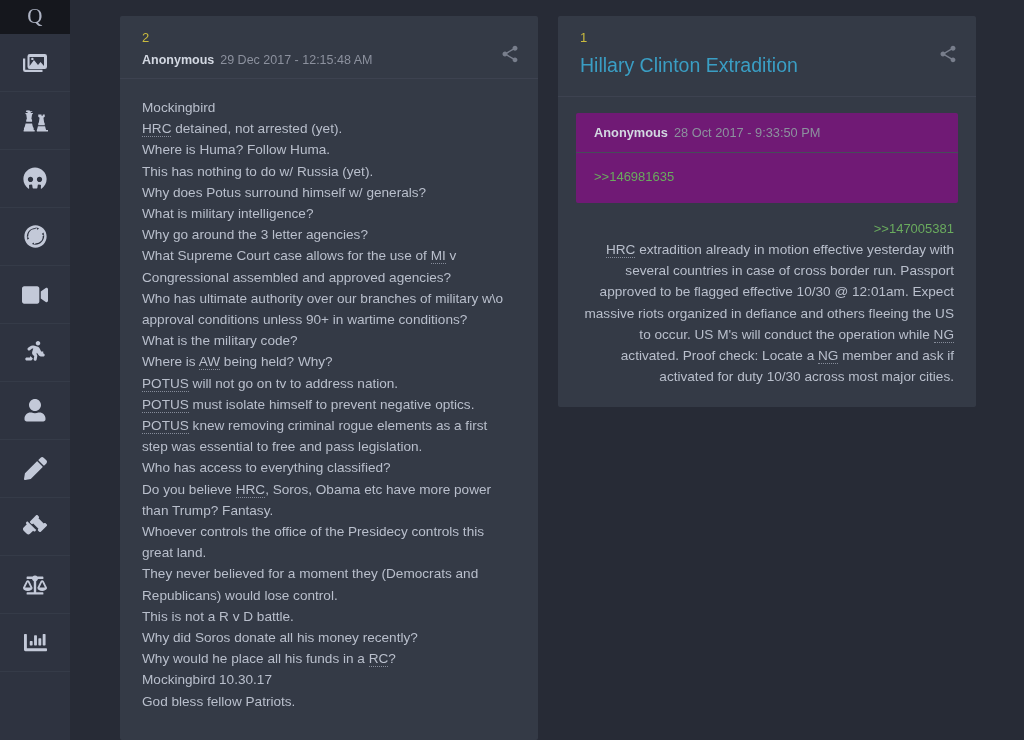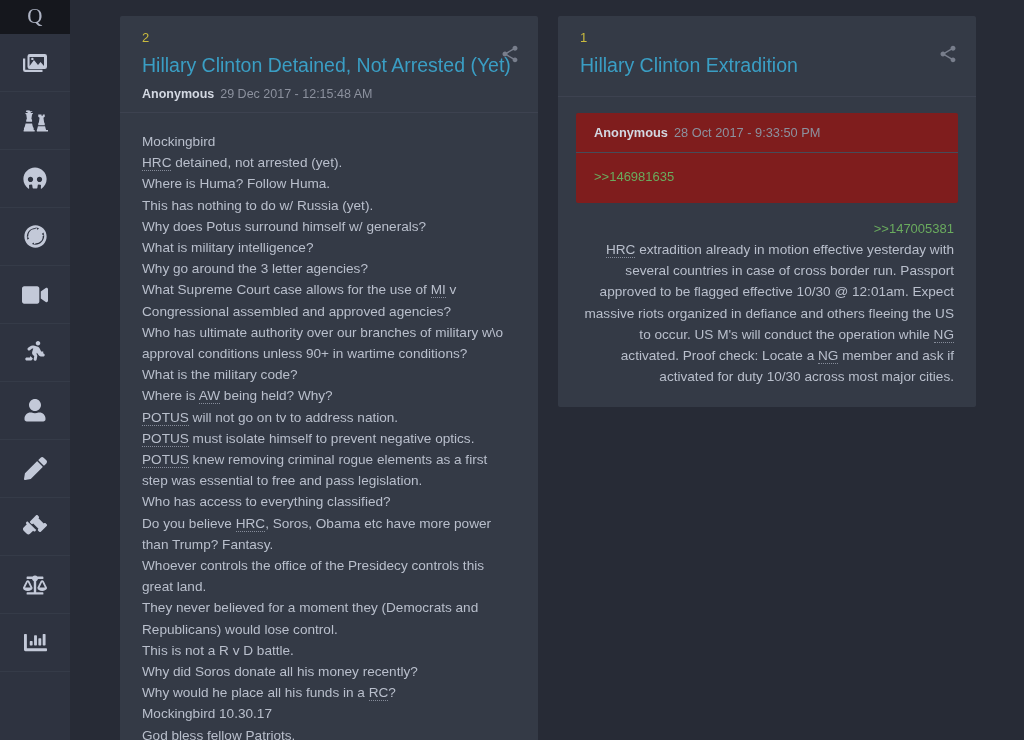--- a/index.html
+++ b/index.html
@@ -123,21 +123,21 @@
 
   .quote-ref {
     color: #6aab5e;
     font-size: 13px;
     line-height: 20px;
     display: block;
   }
 
   
   .quote-box {
-    background: #7f1d1d;
+    background: #701a75;
     border-radius: 2px;
     margin: 16px 18px 8px 18px;
   }
   .quote-head {
     padding: 11px 18px 11px 18px;
     border-bottom: 1px solid #464c59;
     font-size: 12.8px;
     line-height: 17px;
   }
   .quote-head .meta-author { color: #d3d8e2; font-weight: bold; }
@@ -245,21 +245,20 @@
           </span>
         </div>
       </div>
   </nav>
 
   <main id="content">
 
     <article class="card" id="card-left">
       <header class="card-head">
         <div class="post-number">2</div>
-        <h2 class="post-title">Hillary Clinton Detained, Not Arrested (Yet)</h2>
         <div class="post-meta">
           <span class="meta-author">Anonymous</span><span class="meta-date">29 Dec 2017 - 12:15:48 AM</span>
         </div>
         <div class="share-btn">
           <svg width="20" height="20" viewBox="0 0 24 24" fill="currentColor" aria-hidden="true">
             <path d="M18 16.08c-.76 0-1.44.3-1.96.77L8.91 12.7c.05-.23.09-.46.09-.7s-.04-.47-.09-.7l7.05-4.11c.54.5 1.25.81 2.04.81 1.66 0 3-1.34 3-3s-1.34-3-3-3-3 1.34-3 3c0 .24.04.47.09.7L8.04 9.81C7.5 9.31 6.79 9 6 9c-1.66 0-3 1.34-3 3s1.34 3 3 3c.79 0 1.5-.31 2.04-.81l7.12 4.16c-.05.21-.08.43-.08.65 0 1.61 1.31 2.92 2.92 2.92s2.92-1.31 2.92-2.92-1.31-2.92-2.92-2.92z"></path>
           </svg>
         </div>
       </header>
       <div class="card-body" id="post1-body"><div>Mockingbird</div><div><abbr>HRC</abbr> detained, not arrested (yet).</div><div>Where is Huma? Follow Huma.</div><div>This has nothing to do w/ Russia (yet).</div><div>Why does Potus surround himself w/ generals?</div><div>What is military intelligence?</div><div>Why go around the 3 letter agencies?</div><div>What Supreme Court case allows for the use of <abbr>MI</abbr> v Congressional assembled and approved agencies?</div><div>Who has ultimate authority over our branches of military w\o approval conditions unless 90+ in wartime conditions?</div><div>What is the military code?</div><div>Where is <abbr>AW</abbr> being held? Why?</div><div><abbr>POTUS</abbr> will not go on tv to address nation.</div><div><abbr>POTUS</abbr> must isolate himself to prevent negative optics.</div><div><abbr>POTUS</abbr> knew removing criminal rogue elements as a first step was essential to free and pass legislation.</div><div>Who has access to everything classified?</div><div>Do you believe <abbr>HRC</abbr>, Soros, Obama etc have more power than Trump? Fantasy.</div><div>Whoever controls the office of the Presidecy controls this great land.</div><div>They never believed for a moment they (Democrats and Republicans) would lose control.</div><div>This is not a R v D battle.</div><div>Why did Soros donate all his money recently?</div><div>Why would he place all his funds in a <abbr>RC</abbr>?</div><div>Mockingbird 10.30.17</div><div>God bless fellow Patriots.</div></div>

